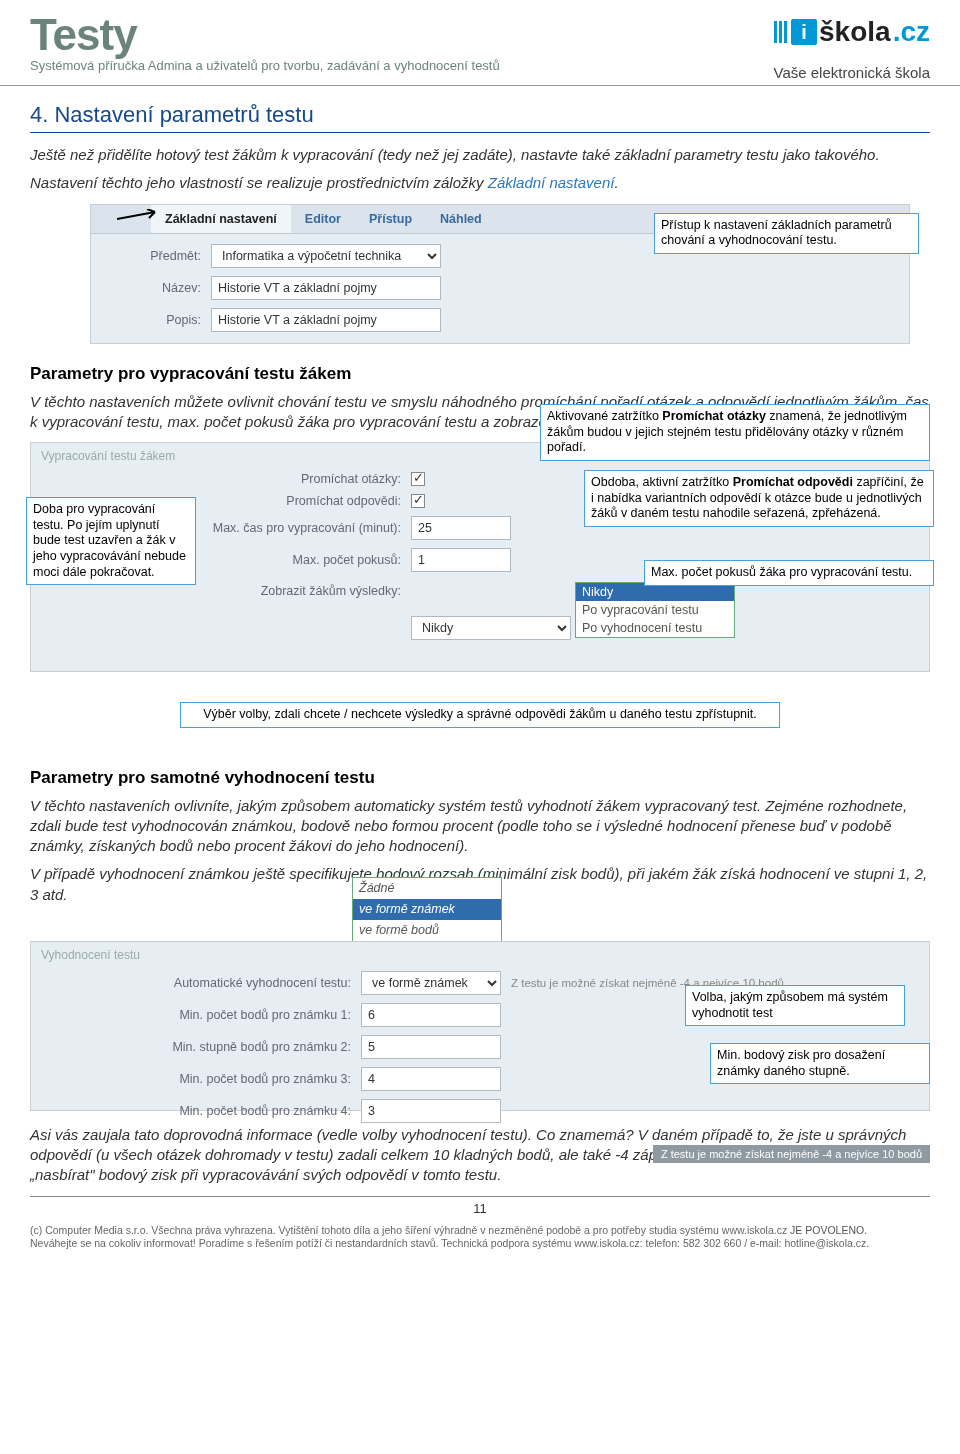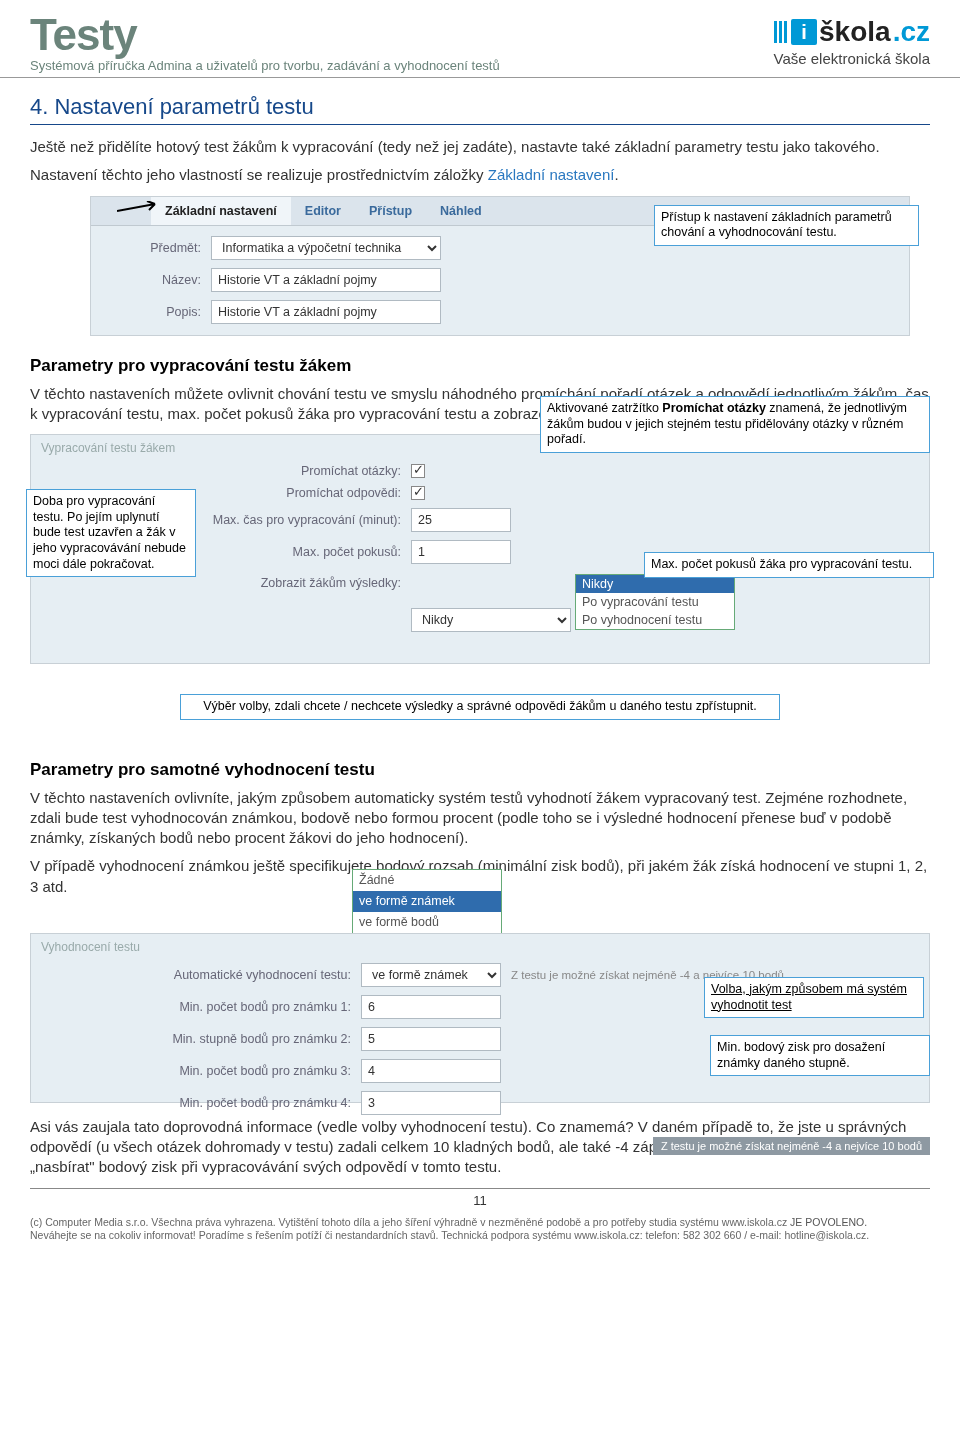--- a/index.html
+++ b/index.html
@@ -32,34 +32,34 @@
   .logo-block { text-align: right; margin-top: 6px; }
   .logo-row { display: flex; align-items: center; justify-content: flex-end; gap: 2px; }
   .logo-i {
     display: inline-flex; align-items: center; justify-content: center;
     width: 26px; height: 26px; background: #0099d6; color: white;
     font-weight: bold; font-size: 20px; border-radius: 2px;
   }
   .logo-text { font-size: 28px; font-weight: bold; }
   .logo-black { color: #222; }
   .logo-blue { color: #0099d6; }
-  .logo-tag { font-size: 15px; color: #444; margin-top: 2px; }
+  .logo-tag { font-size: 15px; color: #444; margin-top: 16px; }
 
   .content { padding: 14px 30px 0 30px; }
 
   .section-title {
     color: #16488a;
     font-size: 22px;
     font-weight: normal;
     border-bottom: 1px solid #16488a;
     padding-bottom: 4px;
     margin-top: 2px;
     margin-bottom: 12px;
   }
-  .body-text { font-size: 15px; line-height: 1.35; margin: 8px 0; }
+  .body-text { font-size: 15px; line-height: 1.35; margin: 8px 0; font-style: italic; }
   .body-text .link { color: #2a78c0; }
   .subhead { font-size: 17px; font-weight: bold; margin-top: 20px; margin-bottom: 8px; color: #000; }
 
   
   .shot {
     background: #e6eef3;
     border: 1px solid #c8d0d6;
     position: relative;
     margin: 10px 0;
   }
@@ -266,20 +266,23 @@
               <div class="opt">Po vypracování testu</div>
               <div class="opt">Po vyhodnocení testu</div>
             </div>
           </div>
         </div>
       </div>
     </div>
 
     <div class="callout" style="left:-4px; top:55px; width:170px;">Doba pro vypracování testu. Po jejím uplynutí bude test uzavřen a žák v jeho vypracovávání nebude moci dále pokračovat.</div>
 
+    <div class="callout" style="right:-4px; top:28px; width:350px;">
+      <span>Obdoba, aktivní zatržítko </span><b>Promíchat odpovědi</b><span> zapříčiní, že i nabídka variantních odpovědí k otázce bude u jednotlivých žáků v daném testu nahodile seřazená, zpřeházená.</span>
+    </div>
 
     <div class="callout" style="right:-4px; top:118px; width:290px;">Max. počet pokusů žáka pro vypracování testu.</div>
   </div>
 
   <div class="shot-caption-row">
     <div class="callout inline" style="width:600px;">Výběr volby, zdali chcete / nechcete výsledky a správné odpovědi žákům u daného testu zpřístupnit.</div>
   </div>
 
   <div class="subhead" style="margin-top:24px;">Parametry pro samotné vyhodnocení testu</div>
   <p class="body-text">V těchto nastaveních ovlivníte, jakým způsobem automaticky systém testů vyhodnotí žákem vypracovaný test. Zejméne rozhodnete, zdali bude test vyhodnocován známkou, bodově nebo formou procent (podle toho se i výsledné hodnocení přenese buď v podobě známky, získaných bodů nebo procent žákovi do jeho hodnocení).</p>
@@ -314,21 +317,21 @@
         <div class="form-row">
           <div class="form-label-wide" style="width:300px;">Min. počet bodů pro známku 3:</div>
           <input class="fake" style="width: 140px;" value="4">
         </div>
         <div class="form-row">
           <div class="form-label-wide" style="width:300px;">Min. počet bodů pro známku 4:</div>
           <input class="fake" style="width: 140px;" value="3">
         </div>
       </div>
     </div>
-    <div class="callout" style="right:6px; top:44px; width:220px;text-decoration:underline;">Volba, jakým způsobem má systém vyhodnotit test</div>
+    <div class="callout" style="right:25px; top:44px; width:220px;">Volba, jakým způsobem má systém vyhodnotit test</div>
     <div class="callout" style="right:0; top:102px; width:220px;">Min. bodový zisk pro dosažení známky daného stupně.</div>
   </div>
 
   <div style="position:relative; margin-top:14px;">
     <p class="body-text" style="padding-right:0;">Asi vás zaujala tato doprovodná informace (vedle volby vyhodnocení testu). Co znamemá? V daném případě to, že jste u správných odpovědí (u všech otázek dohromady v testu) zadali celkem 10 kladných bodů, ale také -4 záporné body. V tomto intervalu může žák „nasbírat" bodový zisk při vypracovávání svých odpovědí v tomto testu.</p>
     <div style="position:absolute; right:0; top:20px; background:#8e99a2; color:#fff; font-size:11px; padding:3px 8px;">Z testu je možné získat nejméně -4 a nejvíce 10 bodů</div>
   </div>
 
   <div class="page-num">11</div>
 </div>

